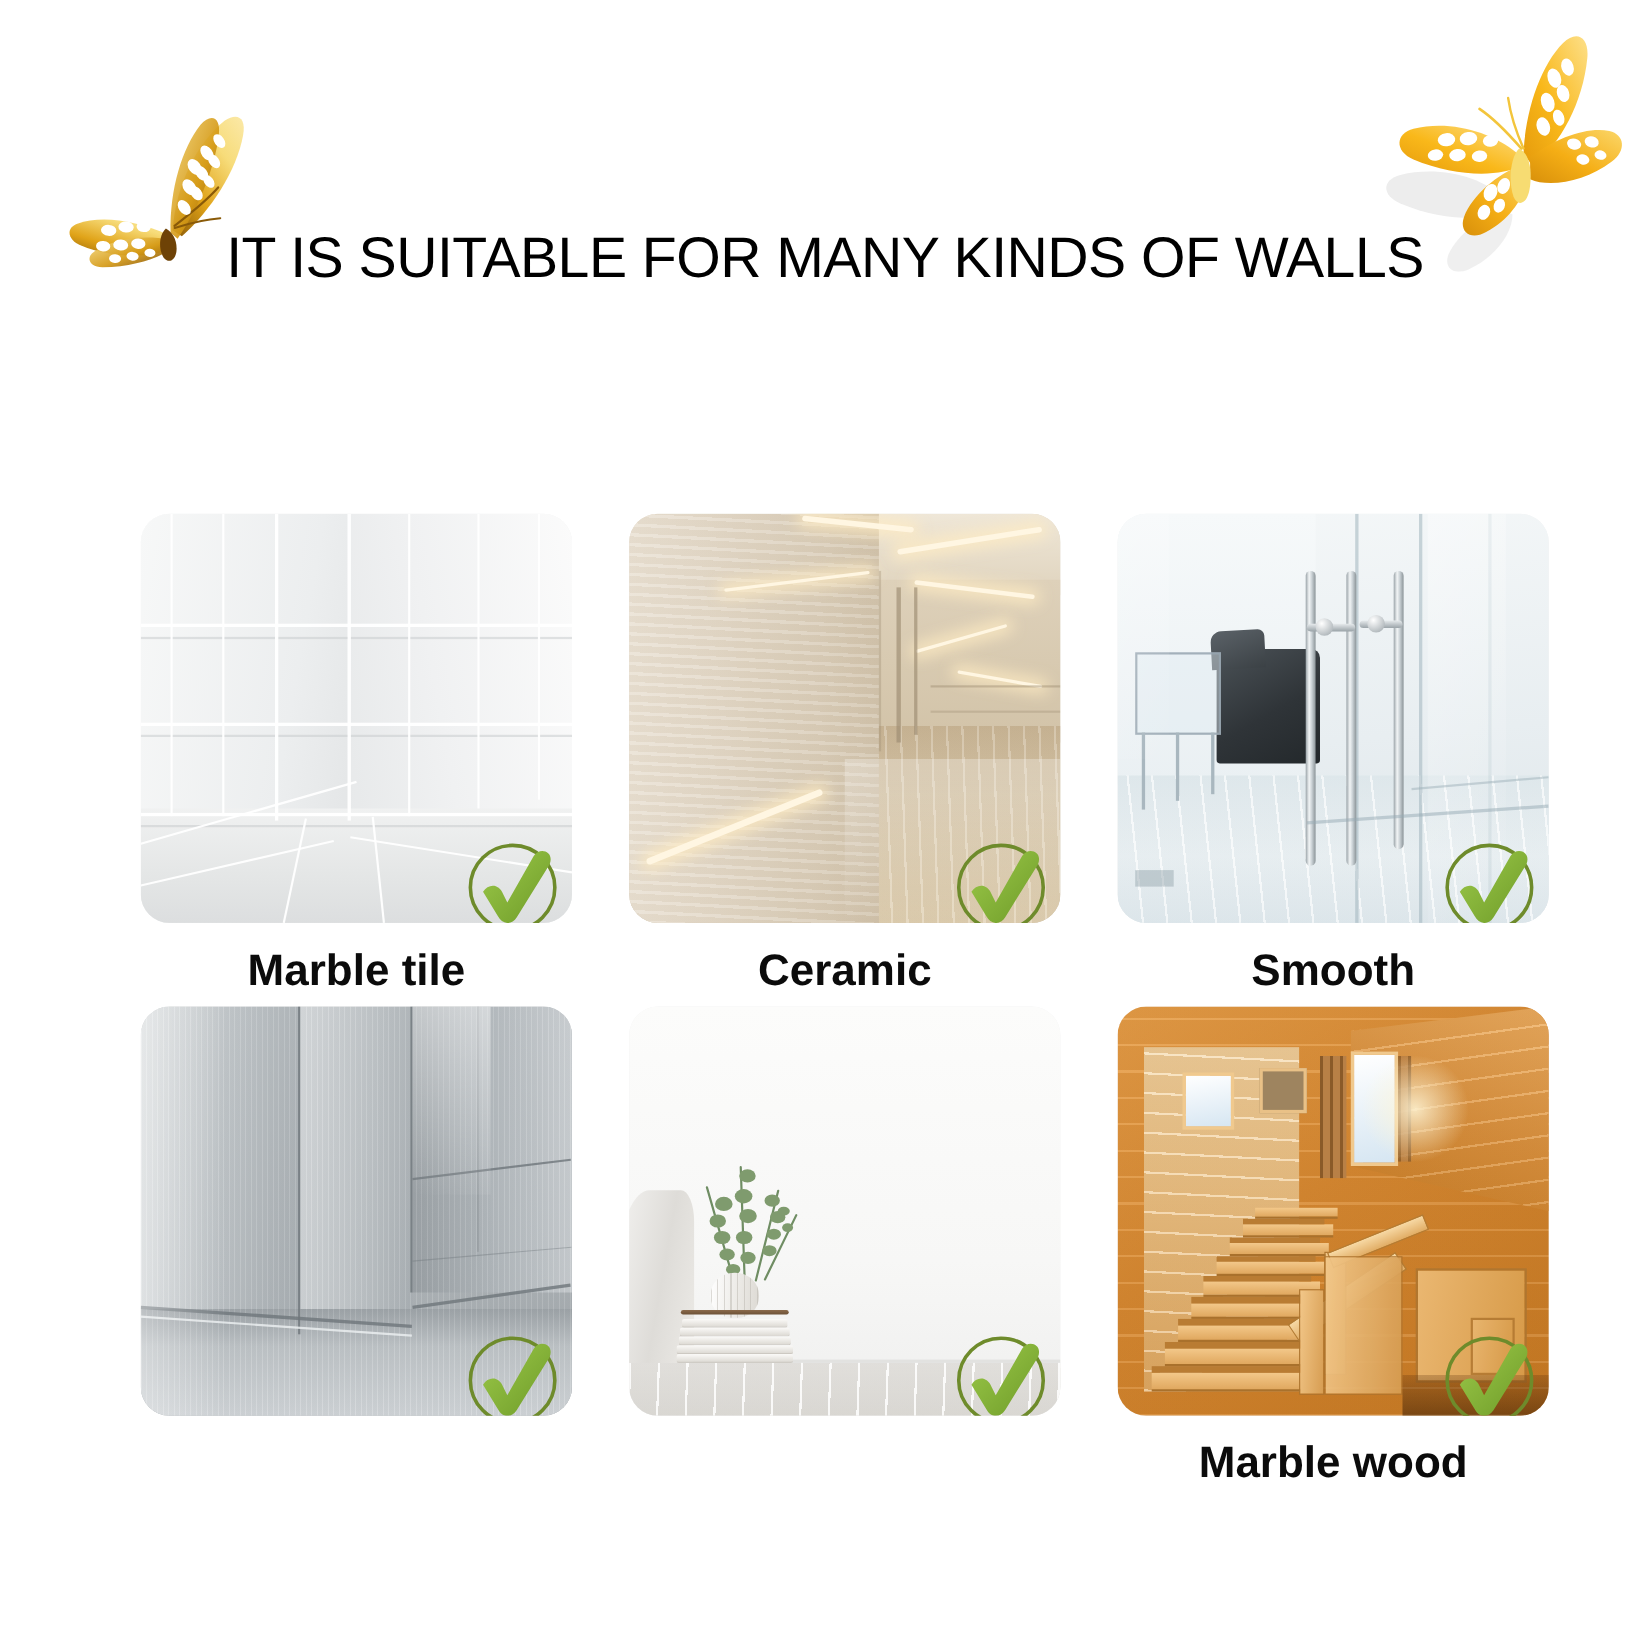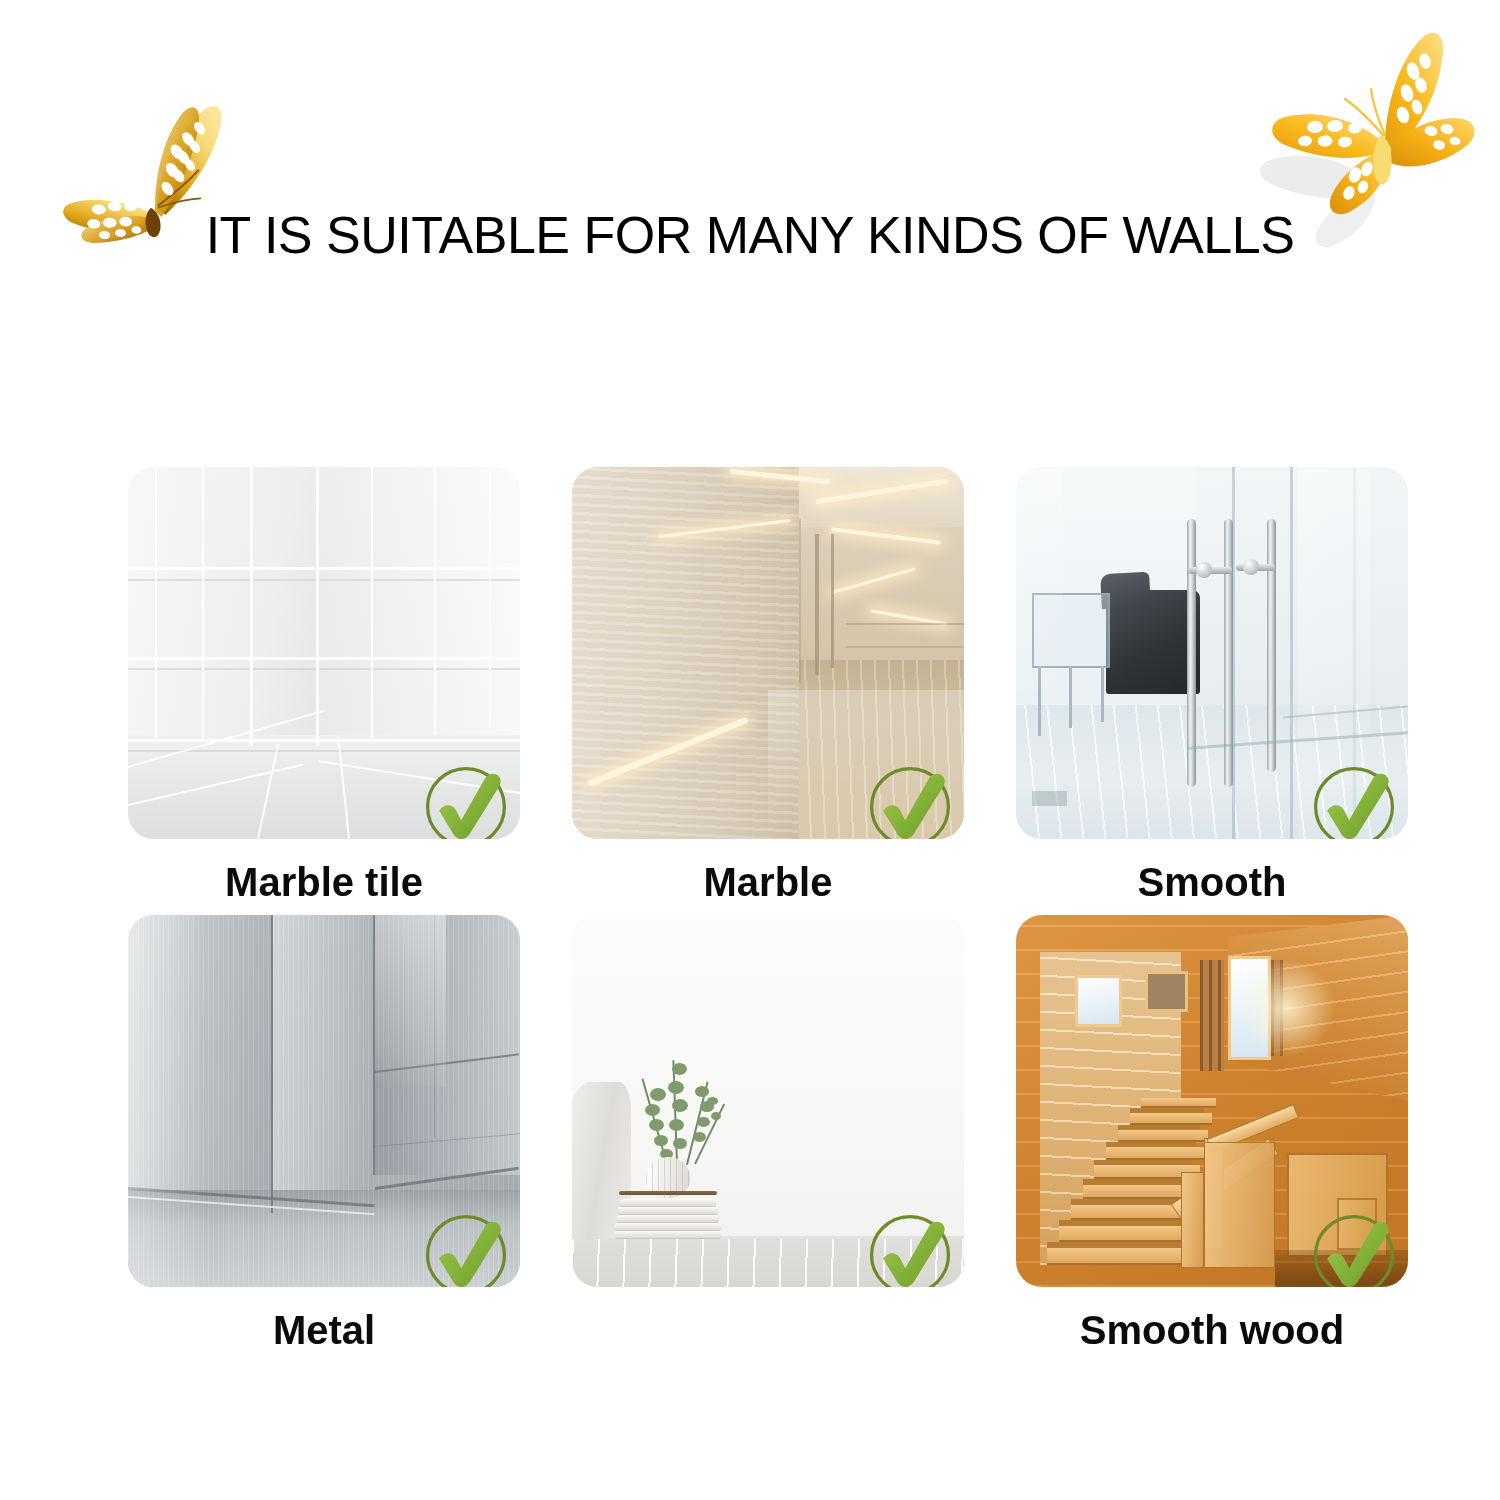--- a/index.html
+++ b/index.html
@@ -430,21 +430,21 @@
           <div class="dark" style="left:70%;top:48%;width:30%;height:2px;opacity:.35;"></div>
           <div style="position:absolute;left:50%;bottom:0;width:50%;height:40%;background:linear-gradient(180deg,rgba(255,255,255,.28),rgba(255,255,255,0));"></div>
         </div>
         <div class="check-badge">
           <svg viewBox="0 0 100 100">
             <circle cx="50" cy="52" r="40" fill="none" stroke="#6E8B2B" stroke-width="3.4"></circle>
             <path d="M22 56 C27 48 37 48 41 58 L45 66 L70 22 C76 13 90 18 85 30 L54 80 C49 88 40 87 36 79 Z" fill="url(#ck1)"></path>
           </svg>
         </div>
       </div>
-      <div class="caption">Marble</div>
+      <div class="caption">Ceramic</div>
     </div>
 
     <div class="cell">
       <div class="thumb">
         <div class="scene s-glass">
           <div class="gwall"></div>
           <div class="gfloor"></div>
           <div class="sofa"></div>
           <div class="table">
             <div class="tleg" style="left:6%;top:100%;height:70px;"></div>
@@ -496,21 +496,20 @@
           <div style="position:absolute;left:63%;top:0;width:18%;height:46%;background:linear-gradient(200deg,rgba(255,255,255,.45),rgba(255,255,255,0));"></div>
           <div style="position:absolute;left:0;top:0;width:20%;height:100%;background:linear-gradient(90deg,rgba(255,255,255,.35),rgba(255,255,255,0));"></div>
         </div>
         <div class="check-badge">
           <svg viewBox="0 0 100 100">
             <circle cx="50" cy="52" r="40" fill="none" stroke="#6E8B2B" stroke-width="3.4"></circle>
             <path d="M22 56 C27 48 37 48 41 58 L45 66 L70 22 C76 13 90 18 85 30 L54 80 C49 88 40 87 36 79 Z" fill="url(#ck1)"></path>
           </svg>
         </div>
       </div>
-      <div class="caption">Metal</div>
     </div>
 
     <div class="cell">
       <div class="thumb">
         <div class="scene s-wall">
           <div class="base"></div>
           <div class="wfloor"></div>
           <div class="curtain"></div>
 
           <div class="stem" style="left:24%;bottom:33%;height:24%;transform:rotate(-16deg);"></div>
@@ -596,17 +595,17 @@
           <div class="door" style="right:8%;bottom:10%;width:10%;height:14%;opacity:.85;"></div>
           <div style="position:absolute;right:0;bottom:0;width:34%;height:10%;background:linear-gradient(180deg,rgba(90,45,10,.25),rgba(60,30,5,.55));"></div>
         </div>
         <div class="check-badge">
           <svg viewBox="0 0 100 100">
             <circle cx="50" cy="52" r="40" fill="none" stroke="#6E8B2B" stroke-width="3.4"></circle>
             <path d="M22 56 C27 48 37 48 41 58 L45 66 L70 22 C76 13 90 18 85 30 L54 80 C49 88 40 87 36 79 Z" fill="url(#ck1)"></path>
           </svg>
         </div>
       </div>
-      <div class="caption">Smooth wood</div>
+      <div class="caption">Marble wood</div>
     </div>
 
   </div>
 </div>
 
 </body></html>

